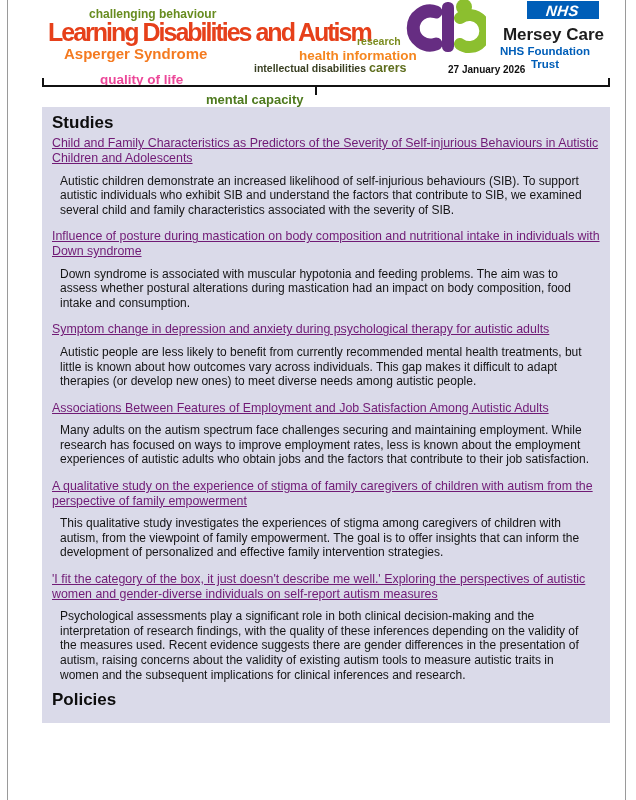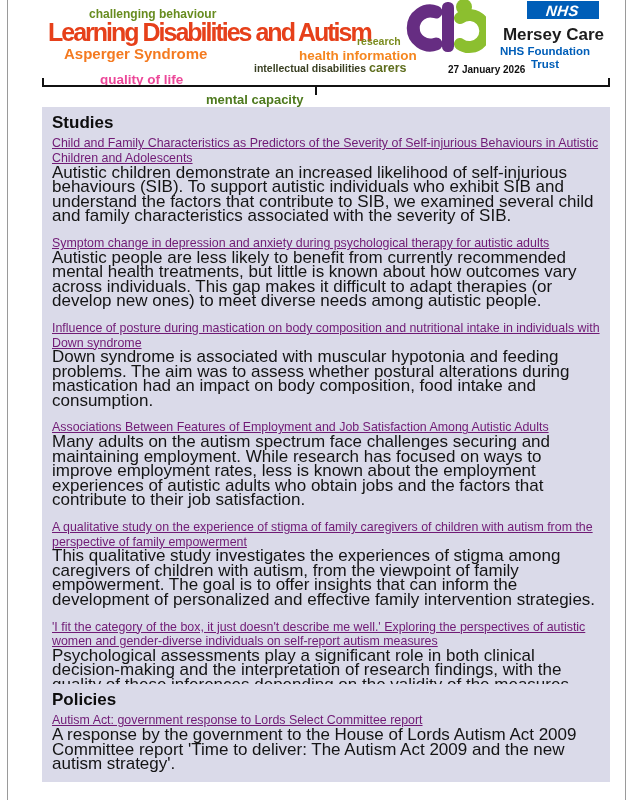--- a/index.html
+++ b/index.html
@@ -54,21 +54,21 @@
   .section h2{
     margin:0 0 3px 0;font-size:17px;font-weight:bold;color:#0d0d0d;line-height:1.2;
   }
   .entry{margin:0 0 12px 0;}
   .entry:last-child{margin-bottom:0;}
   .entry a{
     display:block;color:#701a75;text-decoration:underline;
     font-size:12.4px;line-height:14.6px;
   }
   .entry p{
-    margin:0;font-size:17px;line-height:14.6px;color:#141414;
+    margin:8px;font-size:12px;line-height:14.6px;color:#141414;
   }
 </style>
 </head>
 <body>
 
 <div class="page-rule left"></div>
 <div class="page-rule right"></div>
 
 <div class="header">
   <span class="cw cw-challenging">challenging behaviour</span>
@@ -103,40 +103,36 @@
 <div class="tick tick-m"></div>
 
 <div class="section studies">
   <h2>Studies</h2>
 
   <div class="entry">
     <a href="#">Child and Family Characteristics as Predictors of the Severity of Self-injurious Behaviours in Autistic Children and Adolescents</a>
     <p>Autistic children demonstrate an increased likelihood of self-injurious behaviours (SIB). To support autistic individuals who exhibit SIB and understand the factors that contribute to SIB, we examined several child and family characteristics associated with the severity of SIB.</p>
   </div>
   <div class="entry">
+    <a href="#">Influence of posture during mastication on body composition and nutritional intake in individuals with Down syndrome</a>
+    <p>Down syndrome is associated with muscular hypotonia and feeding problems. The aim was to assess whether postural alterations during mastication had an impact on body composition, food intake and consumption.</p>
+  </div>
+  <div class="entry">
     <a href="#">Symptom change in depression and anxiety during psychological therapy for autistic adults</a>
     <p>Autistic people are less likely to benefit from currently recommended mental health treatments, but little is known about how outcomes vary across individuals. This gap makes it difficult to adapt therapies (or develop new ones) to meet diverse needs among autistic people.</p>
-  </div>
-  <div class="entry">
-    <a href="#">Influence of posture during mastication on body composition and nutritional intake in individuals with Down syndrome</a>
-    <p>Down syndrome is associated with muscular hypotonia and feeding problems. The aim was to assess whether postural alterations during mastication had an impact on body composition, food intake and consumption.</p>
   </div>
   <div class="entry">
     <a href="#">Associations Between Features of Employment and Job Satisfaction Among Autistic Adults</a>
     <p>Many adults on the autism spectrum face challenges securing and maintaining employment. While research has focused on ways to improve employment rates, less is known about the employment experiences of autistic adults who obtain jobs and the factors that contribute to their job satisfaction.</p>
   </div>
   <div class="entry">
     <a href="#">A qualitative study on the experience of stigma of family caregivers of children with autism from the perspective of family empowerment</a>
     <p>This qualitative study investigates the experiences of stigma among caregivers of children with autism, from the viewpoint of family empowerment. The goal is to offer insights that can inform the development of personalized and effective family intervention strategies.</p>
   </div>
   <div class="entry">
     <a href="#">'I fit the category of the box, it just doesn't describe me well.' Exploring the perspectives of autistic women and gender-diverse individuals on self-report autism measures</a>
     <p>Psychological assessments play a significant role in both clinical decision-making and the interpretation of research findings, with the quality of these inferences depending on the validity of the measures used. Recent evidence suggests there are gender differences in the presentation of autism, raising concerns about the validity of existing autism tools to measure autistic traits in women and the subsequent implications for clinical inferences and research.</p>
   </div>
 </div>
 
 <div class="section policies">
   <h2>Policies</h2>
-  <div class="entry">
-    <a href="#">Autism Act: government response to Lords Select Committee report</a>
-    <p>A response by the government to the House of Lords Autism Act 2009 Committee report 'Time to deliver: The Autism Act 2009 and the new autism strategy'.</p>
-  </div>
 </div>
 
 </body></html>

